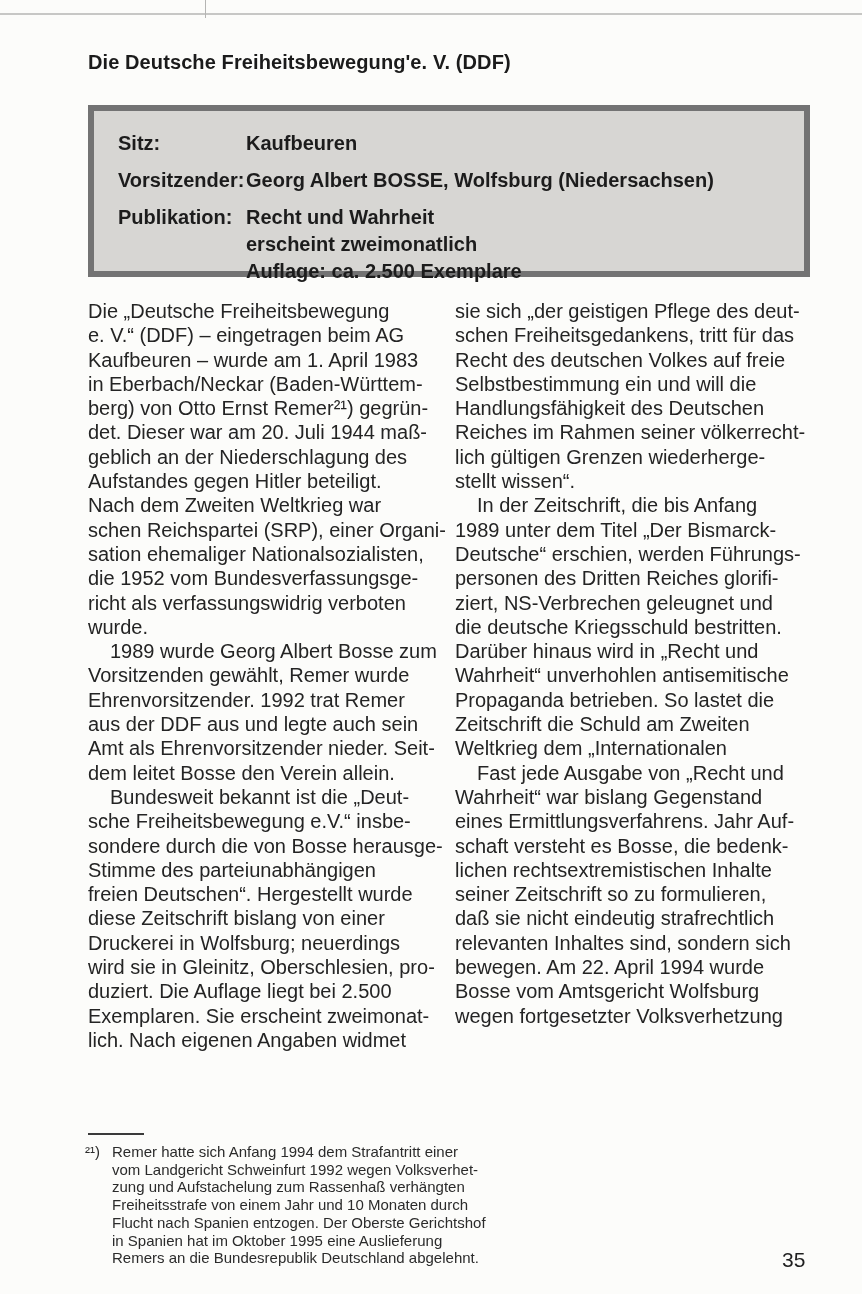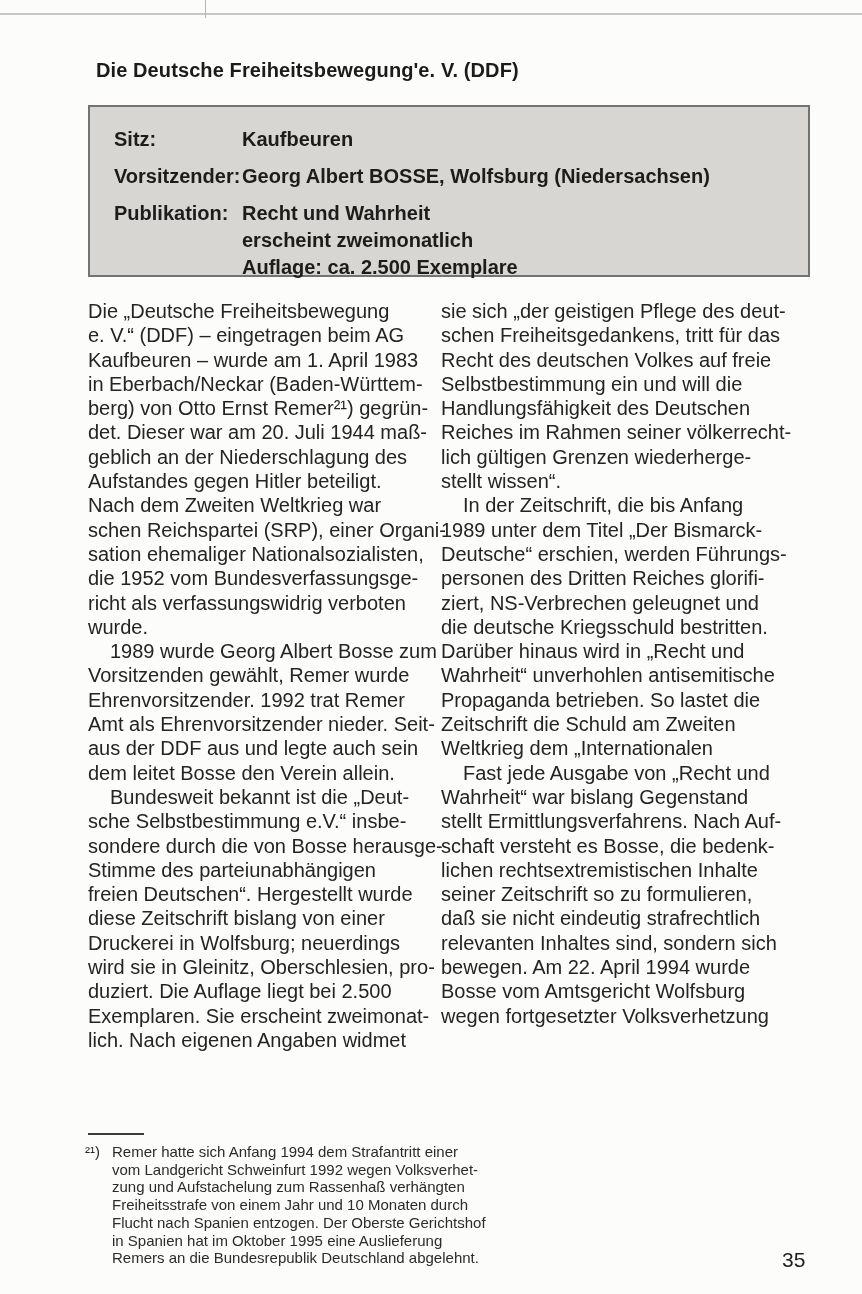--- a/index.html
+++ b/index.html
@@ -20,51 +20,51 @@
   }
   .top-artifact {
     position: absolute;
     top: 0; left: 205px;
     width: 1px; height: 18px;
     background: #b5b5b3;
   }
   .title {
     position: absolute;
     left: 88px; top: 51px;
-    margin: 8px;
+    margin: 0;
     font-size: 20px;
     font-weight: bold;
     letter-spacing: 0.1px;
     color: #1b1b1b;
   }
   .info-box {
     position: absolute;
     left: 88px; top: 105px;
     width: 722px; height: 172px;
     box-sizing: border-box;
     background: #d7d6d3;
-    border: 2px solid #737373;
+    border: 6px solid #737373;
     padding: 19px 10px 0 24px;
   }
   .info-row {
     display: grid;
     grid-template-columns: 128px auto;
     font-size: 20px;
     font-weight: bold;
     line-height: 27px;
     margin-bottom: 10px;
     color: #1c1c1c;
   }
   .info-value div { line-height: 27px; }
   .columns {
     position: absolute;
     left: 88px; top: 299px;
     width: 726px;
     display: flex;
-    gap: 1px;
+    gap: 15px;
     font-size: 20px;
     line-height: 24.3px;
     color: #242424;
   }
   .column { width: 352px; flex: none; }
   .column + .column { width: 359px; }
   .line { white-space: pre; }
   .line.indent { padding-left: 22px; }
   .footnote-rule {
     position: absolute;
@@ -134,27 +134,27 @@
           <div class="line">schen Reichspartei (SRP), einer Organi-</div>
           <div class="line">sation ehemaliger Nationalsozialisten,</div>
           <div class="line">die 1952 vom Bundesverfassungsge-</div>
           <div class="line">richt als verfassungswidrig verboten</div>
           <div class="line">wurde.</div>
         </div>
         <div class="para">
           <div class="line indent">1989 wurde Georg Albert Bosse zum</div>
           <div class="line">Vorsitzenden gewählt, Remer wurde</div>
           <div class="line">Ehrenvorsitzender. 1992 trat Remer</div>
+          <div class="line">aus der DDF aus und legte auch sein</div>
           <div class="line">Amt als Ehrenvorsitzender nieder. Seit-</div>
-          <div class="line">aus der DDF aus und legte auch sein</div>
           <div class="line">dem leitet Bosse den Verein allein.</div>
         </div>
         <div class="para">
           <div class="line indent">Bundesweit bekannt ist die „Deut-</div>
-          <div class="line">sche Selbstbestimmung e.V.“ insbe-</div>
+          <div class="line">sche Freiheitsbewegung e.V.“ insbe-</div>
           <div class="line">sondere durch die von Bosse herausge-</div>
           <div class="line">Stimme des parteiunabhängigen</div>
           <div class="line">freien Deutschen“. Hergestellt wurde</div>
           <div class="line">diese Zeitschrift bislang von einer</div>
           <div class="line">Druckerei in Wolfsburg; neuerdings</div>
           <div class="line">wird sie in Gleinitz, Oberschlesien, pro-</div>
           <div class="line">duziert. Die Auflage liegt bei 2.500</div>
           <div class="line">Exemplaren. Sie erscheint zweimonat-</div>
           <div class="line">lich. Nach eigenen Angaben widmet</div>
         </div>
@@ -179,21 +179,21 @@
           <div class="line">die deutsche Kriegsschuld bestritten.</div>
           <div class="line">Darüber hinaus wird in „Recht und</div>
           <div class="line">Wahrheit“ unverhohlen antisemitische</div>
           <div class="line">Propaganda betrieben. So lastet die</div>
           <div class="line">Zeitschrift die Schuld am Zweiten</div>
           <div class="line">Weltkrieg dem „Internationalen</div>
         </div>
         <div class="para">
           <div class="line indent">Fast jede Ausgabe von „Recht und</div>
           <div class="line">Wahrheit“ war bislang Gegenstand</div>
-          <div class="line">stellt Ermittlungsverfahrens. Nach Auf-</div>
+          <div class="line">eines Ermittlungsverfahrens. Jahr Auf-</div>
           <div class="line">schaft versteht es Bosse, die bedenk-</div>
           <div class="line">lichen rechtsextremistischen Inhalte</div>
           <div class="line">seiner Zeitschrift so zu formulieren,</div>
           <div class="line">daß sie nicht eindeutig strafrechtlich</div>
           <div class="line">relevanten Inhaltes sind, sondern sich</div>
           <div class="line">bewegen. Am 22. April 1994 wurde</div>
           <div class="line">Bosse vom Amtsgericht Wolfsburg</div>
           <div class="line">wegen fortgesetzter Volksverhetzung</div>
         </div>
       </div>

